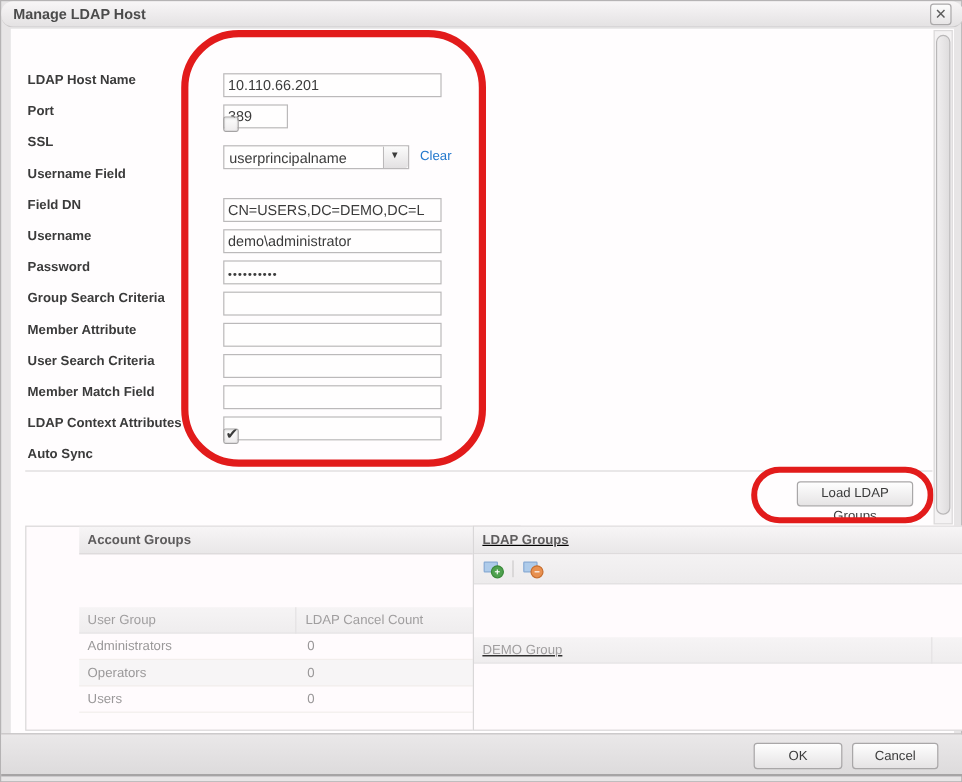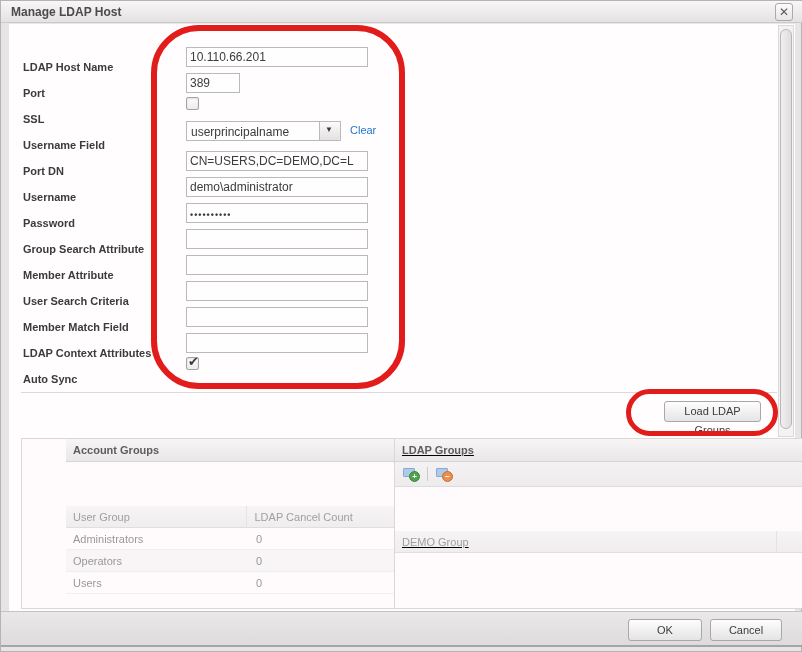--- a/index.html
+++ b/index.html
@@ -5,33 +5,33 @@
   html,body { margin:0; padding:0; }
   body {
     width:802px; height:652px; position:relative; overflow:hidden;
     background:#E7E5E6; font-family:"Liberation Sans", sans-serif;
     -webkit-font-smoothing:antialiased;
   }
   .dialog-frame { position:absolute; inset:0; border:1px solid #B5B3B4; box-sizing:border-box; }
 
   
   .titlebar { position:absolute; left:0; top:0; width:802px; height:22px;
-    background:linear-gradient(#F8F6F7,#E4E2E3); border-bottom:1px solid #CBC9CA; box-sizing:border-box; }
+    background:linear-gradient(#F8F6F7,#E4E2E3); border-bottom:1px solid #CBC9CA; box-sizing:border-box;border-radius:10px; }
   .title { position:absolute; left:10px; top:4px; font-size:12px; font-weight:bold; color:#4B4B4B; }
   .close-btn { position:absolute; right:10px; top:2px; width:18px; height:18px; box-sizing:border-box;
     border:1px solid #ABA9AA; border-radius:3px; background:linear-gradient(#FCFCFC,#E7E5E6);
     color:#5B5B5B; font-size:12px; line-height:16px; text-align:center; cursor:pointer; }
 
   
   .content { position:absolute; left:8px; top:23px; width:786px; height:587px; background:#FFFDFE; }
 
   
   .frow { position:absolute; left:0; height:20px; }
   .flabel { position:absolute; left:14px; top:18px; font-size:11px; font-weight:bold; color:#3B3B3B; white-space:nowrap; }
-  .txt { position:absolute; left:177px; top:4px; width:174px; height:16px; border:1px solid #BBB9BA;
+  .txt { position:absolute; left:177px; top:18px; width:174px; height:16px; border:1px solid #BBB9BA;
     background:#FFFEFE; font-family:"Liberation Sans", sans-serif; font-size:12px; color:#3B3B3B; padding:1px 3px; }
   .txt.short { width:46px; }
   .txt.pwd { font-size:9px; font-weight:bold; letter-spacing:1px; padding-top:5px; height:12px; }
   .cbox { position:absolute; left:177px; top:2px; width:13px; height:13px; box-sizing:border-box;
     border:1px solid #A5A3A4; border-radius:2px; background:linear-gradient(#FDFDFD,#EEECED);
     box-shadow:inset 0 1px 2px rgba(0,0,0,0.12); cursor:pointer; }
   .checkmark { position:absolute; left:1px; top:-4px; font-size:13px; color:#3B3B3B; }
   .selectbox { position:absolute; left:177px; top:0; width:155px; height:20px; box-sizing:border-box;
     border:1px solid #BBB9BA; background:#FFFEFE; cursor:pointer;padding-left:41px; }
   .sel-text { position:absolute; left:4px; top:3px; font-size:12px; color:#3B3B3B; }
@@ -124,36 +124,36 @@
       <span class="selectbox">
         <span class="sel-text">userprincipalname</span>
         <span class="sel-btn">
           <span class="chev">▼</span>
         </span>
       </span>
       <a class="clear-link">Clear</a>
     </div>
 
     <div class="frow" style="top:123px">
-      <span class="flabel">Port DN</span>
+      <span class="flabel">Field DN</span>
       <input class="txt" value="CN=USERS,DC=DEMO,DC=L" style="">
     </div>
 
     <div class="frow" style="top:149px">
       <span class="flabel">Username</span>
       <input class="txt" value="demo\administrator" style="">
     </div>
 
     <div class="frow" style="top:175px">
       <span class="flabel">Password</span>
       <input class="txt pwd" value="••••••••••" style="">
     </div>
 
     <div class="frow" style="top:201px">
-      <span class="flabel">Group Search Attribute</span>
+      <span class="flabel">Group Search Criteria</span>
       <input class="txt" value="" style="">
     </div>
 
     <div class="frow" style="top:227px">
       <span class="flabel">Member Attribute</span>
       <input class="txt" value="" style="">
     </div>
 
     <div class="frow" style="top:253px">
       <span class="flabel">User Search Criteria</span>

